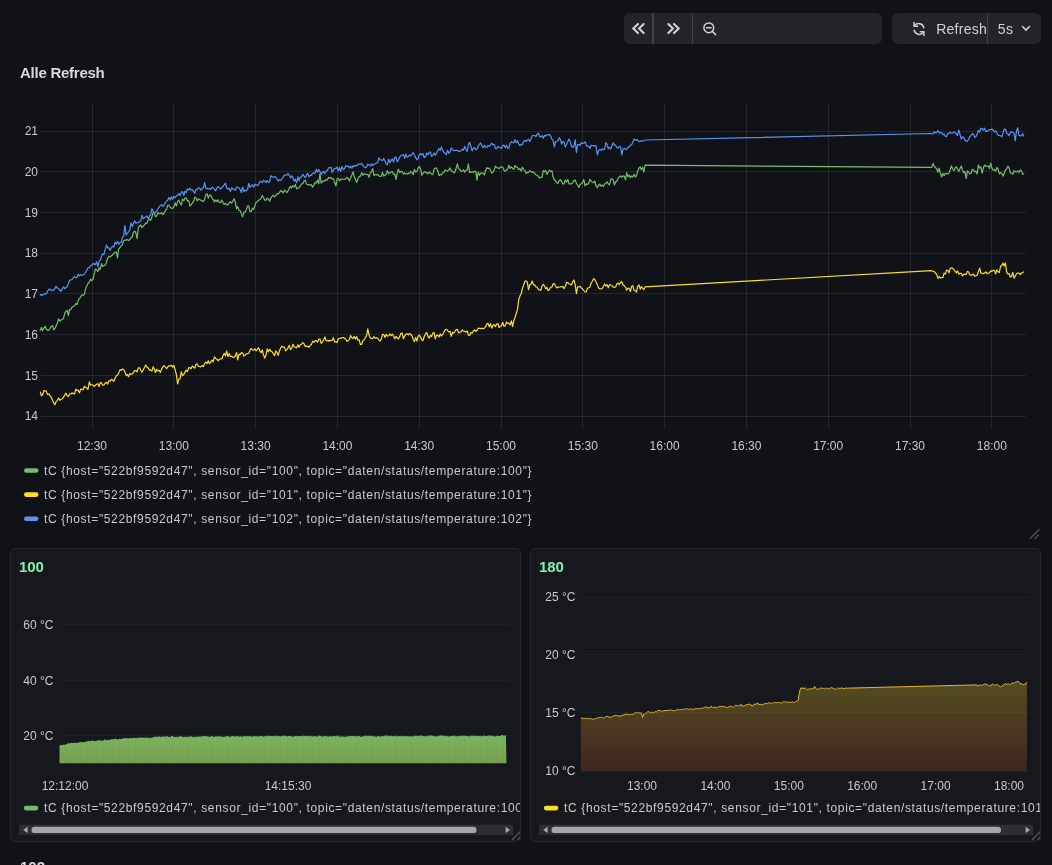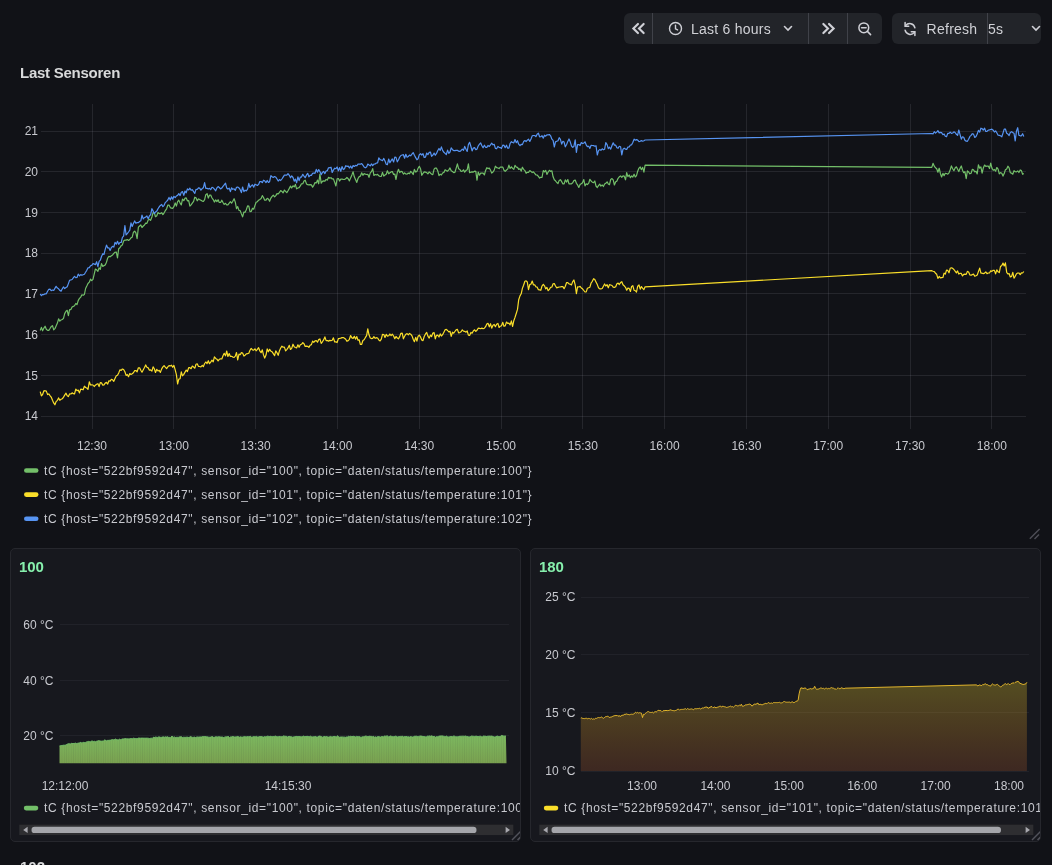--- a/index.html
+++ b/index.html
@@ -16,66 +16,56 @@
 </style></head><body>
 
 <div class="grp" style="left:624px;width:258px;">
   <div class="btn" style="width:28px;">
     <svg width="15" height="15" viewBox="0 0 14 14" stroke="#cfd0d6" stroke-width="2" fill="none" stroke-linecap="round">
         <path d="M6.5 2.7 L2.2 7 L6.5 11.3"></path>
         <path d="M11.8 2.7 L7.5 7 L11.8 11.3"></path>
       </svg>
   </div>
     <div class="div"></div>
-  <div class="btn" style="flex:1;">
-    <svg width="15" height="15" viewBox="0 0 15 15" stroke="#cfd0d6" stroke-width="1.4" fill="none" stroke-linecap="round">
-        <circle cx="7.5" cy="7.5" r="6"></circle>
-        <path d="M7.5 4.1 L7.5 7.8 L9.6 8.9"></path>
-      </svg>
-    <span style="margin-left:8px;">Last 6 hours</span>
-    <svg width="10" height="7" viewBox="0 0 10 7" style="margin-left:12px;" stroke="#cfd0d6" stroke-width="1.6" fill="none" stroke-linecap="round">
-        <path d="M1.5 1.5 L5 5 L8.5 1.5"></path>
-      </svg>
-  </div>
     <div class="div"></div>
   <div class="btn" style="width:38px;">
     <svg width="15" height="15" viewBox="0 0 14 14" stroke="#cfd0d6" stroke-width="2" fill="none" stroke-linecap="round">
         <path d="M2.2 2.7 L6.5 7 L2.2 11.3"></path>
         <path d="M7.5 2.7 L11.8 7 L7.5 11.3"></path>
       </svg>
   </div>
     <div class="div"></div>
   <div class="btn" style="width:34px;">
     <svg width="16" height="16" viewBox="0 0 16 16" stroke="#cfd0d6" stroke-width="1.5" fill="none" stroke-linecap="round">
         <circle cx="6.8" cy="6.8" r="4.9"></circle>
         <line x1="4.5" y1="6.8" x2="9.1" y2="6.8"></line>
         <line x1="10.4" y1="10.4" x2="13.6" y2="13.6"></line>
       </svg>
   </div>
 </div>
 <div class="grp" style="left:892px;width:149px;">
-  <div class="btn" style="flex:1;">
+  <div class="btn" style="flex:1;justify-content:flex-end;">
     <svg width="16" height="16" viewBox="0 0 16 16" stroke="#cfd0d6" stroke-width="1.5" fill="none" stroke-linecap="round">
       <path d="M12.9 6.8 A5.3 5.3 0 0 0 3.6 4.6"></path>
       <path d="M3.1 9.2 A5.3 5.3 0 0 0 12.4 11.4"></path>
       <path d="M3.1 1.6 L3.1 5.2 L6.7 5.2" fill="none"></path>
       <path d="M12.9 14.4 L12.9 10.8 L9.3 10.8" fill="none"></path>
     </svg>
     <span style="margin-left:9px;">Refresh</span>
   </div>
     <div class="div"></div>
-  <div class="btn" style="width:53px;justify-content:space-between;">
+  <div class="btn" style="width:53px;">
     <span>5s</span>
     <svg width="10" height="7" viewBox="0 0 10 7" style="margin-left:8px;" stroke="#cfd0d6" stroke-width="1.6" fill="none" stroke-linecap="round">
         <path d="M1.5 1.5 L5 5 L8.5 1.5"></path>
       </svg>
   </div>
 </div>
 
-<div class="abs" style="left:20px;top:64px;font-size:15px;font-weight:700;color:#d8d9da;letter-spacing:-0.25px;">Last Sensoren</div>
+<div class="abs" style="left:20px;top:64px;font-size:15px;font-weight:700;color:#d8d9da;letter-spacing:-0.25px;">Alle Refresh</div>
 <svg class="abs" style="left:0;top:0;" width="1052" height="545" viewBox="0 0 1052 545">
   <g class="grid" shape-rendering="crispEdges">
       <line x1="41" x2="1025.5" y1="416.0" y2="416.0"></line>
       <line x1="41" x2="1025.5" y1="375.3" y2="375.3"></line>
       <line x1="41" x2="1025.5" y1="334.6" y2="334.6"></line>
       <line x1="41" x2="1025.5" y1="293.9" y2="293.9"></line>
       <line x1="41" x2="1025.5" y1="253.2" y2="253.2"></line>
       <line x1="41" x2="1025.5" y1="212.5" y2="212.5"></line>
       <line x1="41" x2="1025.5" y1="171.8" y2="171.8"></line>
       <line x1="41" x2="1025.5" y1="131.1" y2="131.1"></line>

